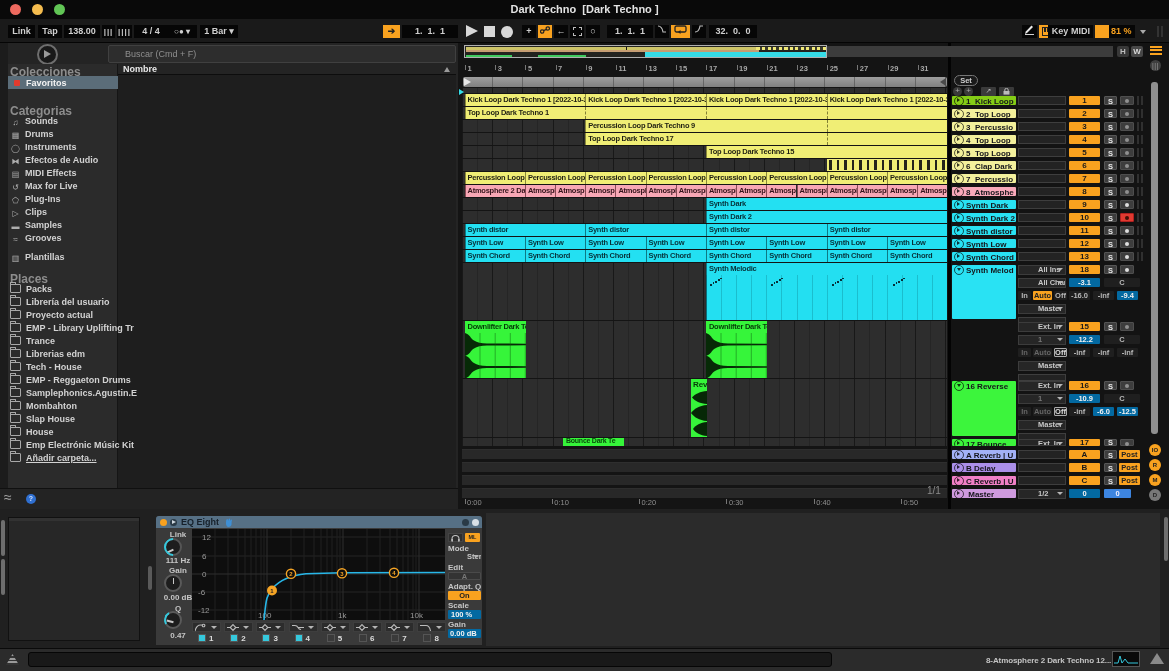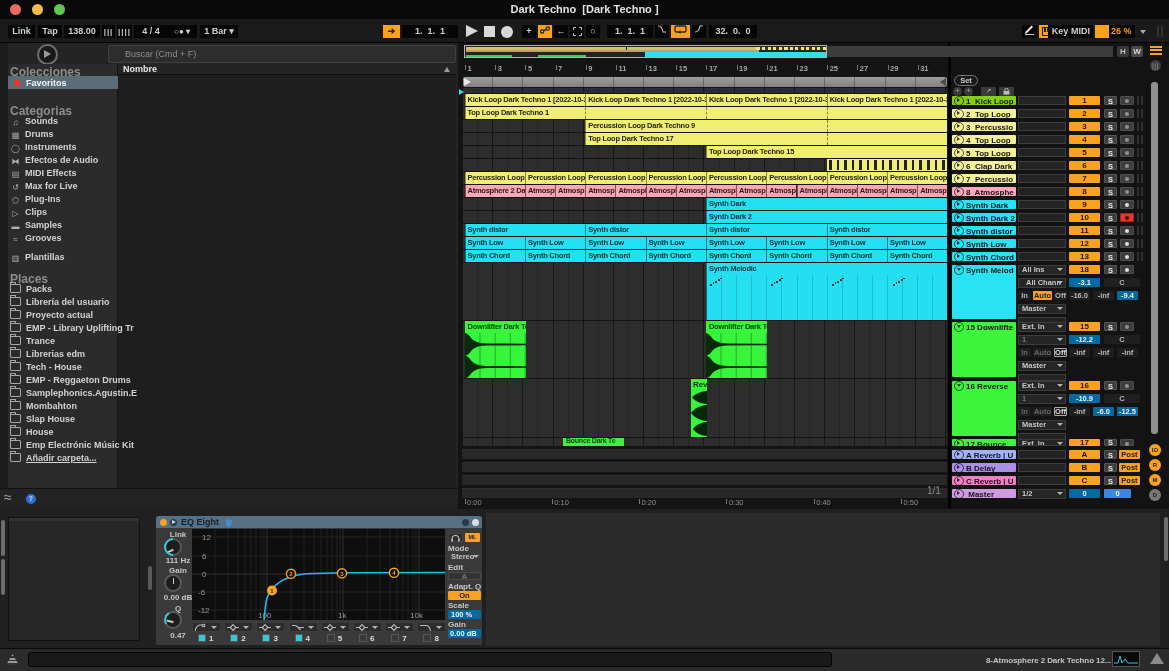--- a/index.html
+++ b/index.html
@@ -28,21 +28,21 @@
  font-size:8px;font-weight:bold;text-align:center;line-height:9.5px;border-radius:1px;}
 .sb{position:absolute;left:1104px;width:13px;height:9px;background:#3d3d3d;color:#e8e8e8;
  font-size:7.5px;font-weight:bold;text-align:center;line-height:9.5px;border:1px solid #565656;box-sizing:border-box;border-radius:1px;}
 .rb{position:absolute;left:1120px;width:14px;height:9px;background:#3d3d3d;border:1px solid #4e4e4e;box-sizing:border-box;border-radius:1px;}
 .rb:after{content:"";position:absolute;left:3.5px;top:1.5px;width:4px;height:4px;border-radius:50%;background:#909090;}
 .rbm:after{background:#dedede;}
 .rbr{background:#e03a30!important;border-color:#b02020!important;}
 .rbr:after{background:#401008;}
 .vb{position:absolute;width:2px;height:9px;background:#303030;}
 .dd{position:absolute;background:#262626;border:1px solid #3c3c3c;color:#c8c8c8;font-size:7.5px;
- font-weight:bold;line-height:8px;padding-left:3px;box-sizing:border-box;white-space:nowrap;overflow:hidden;}
+ font-weight:bold;line-height:8px;padding-left:19px;box-sizing:border-box;white-space:nowrap;overflow:hidden;}
 .dd b{position:absolute;right:2px;top:2px;border-top:3.5px solid #b5b5b5;border-left:3px solid transparent;border-right:3px solid transparent;}
 .tl{position:absolute;background:#0369a1;color:#f2f2f2;font-size:7.5px;font-weight:bold;text-align:center;line-height:9.5px;border-radius:1px;}
 .gv{position:absolute;background:#1f1f1f;color:#b8b8b8;font-size:7.5px;font-weight:bold;text-align:center;line-height:9.5px;border-radius:1px;}
 .sideh{color:#8d8d8d;font-size:12px;font-weight:bold;}
 .sitem{position:absolute;left:10px;color:#d2d2d2;font-size:9px;font-weight:bold;white-space:nowrap;}
 .sitem s{display:inline-block;width:11px;height:9px;text-decoration:none;margin-right:4px;color:#aeaeae;
  font-size:8px;font-weight:normal;text-align:center;line-height:9px;vertical-align:-1px;}
 .fold{display:inline-block;width:9px;height:7px;border:1px solid #a8a8a8;border-radius:1px;position:relative;margin-right:5px;vertical-align:-1px;}
 .fold:before{content:"";position:absolute;left:-1px;top:-3px;width:4px;height:2px;border:1px solid #a8a8a8;border-bottom:none;border-radius:1px 1px 0 0;}
 .rlbl{position:absolute;color:#a8a8a8;font-size:7.5px;font-weight:bold;}
@@ -101,21 +101,21 @@
         <line x1="1" y1="9.6" x2="10" y2="9.6" stroke="#e8e8e8"></line>
       </svg></div>
 <div class="bx" style="left:1039px;top:25px;width:15px;height:13px;line-height:13px;background:#f9a21f;">
       <span style="position:absolute;left:2.5px;top:2px;width:10px;height:9px;border:1.2px solid #222;box-sizing:border-box;">
         <span style="position:absolute;left:1.8px;top:0;width:1.4px;height:4px;background:#222;"></span>
         <span style="position:absolute;left:4.8px;top:0;width:1.4px;height:4px;background:#222;"></span>
       </span>
     </div>
 <div class="bx" style="left:1048px;top:25px;width:24px;height:13px;line-height:13px;">Key</div>
 <div class="bx" style="left:1068px;top:25px;width:25px;height:13px;line-height:13px;">MIDI</div>
-<div class="bx" style="left:1095px;top:25px;width:40px;height:13px;line-height:13px;color:#f9a21f;text-align:left;"><span style="position:absolute;left:0;top:0;width:14px;height:13px;background:#f9a21f;"></span><span style="position:relative;left:16px;">26 %</span></div>
+<div class="bx" style="left:1095px;top:25px;width:40px;height:13px;line-height:13px;color:#f9a21f;text-align:left;"><span style="position:absolute;left:0;top:0;width:14px;height:13px;background:#f9a21f;"></span><span style="position:relative;left:16px;">81 %</span></div>
 <div class="abs" style="left:1140px;top:30px;border-top:4px solid #aaa;border-left:3.5px solid transparent;border-right:3.5px solid transparent;"></div>
 <div class="abs" style="left:1157px;top:26px;width:2px;height:11px;background:#333;"></div>
 <div class="abs" style="left:1161px;top:26px;width:2px;height:11px;background:#333;"></div>
 <div class="abs" style="left:0;top:43px;width:458px;height:466px;background:#242424;"></div>
 <div class="abs" style="left:37px;top:44px;width:21px;height:21px;border-radius:50%;background:#191919;border:2px solid #6e6e6e;box-sizing:border-box;"></div>
 <div class="abs" style="left:44px;top:50px;width:0;height:0;border-left:7px solid #9a9a9a;border-top:4.5px solid transparent;border-bottom:4.5px solid transparent;"></div>
 <div class="abs" style="left:108px;top:45px;width:348px;height:18px;background:#2d2d2d;border:1px solid #404040;box-sizing:border-box;border-radius:2px;color:#8f8f8f;font-size:9px;line-height:17px;padding-left:16px;">Buscar (Cmd + F)</div>
 <div class="abs" style="left:0;top:43px;width:8px;height:466px;background:#1c1c1c;"></div>
 <div class="abs" style="left:8px;top:64px;width:110px;height:424px;background:#2b2b2b;border-right:1px solid #151515;box-sizing:border-box;"></div>
 <div class="abs" style="left:118px;top:64px;width:338px;height:424px;background:#1e1e1e;"></div>
@@ -447,21 +447,20 @@
 <div class="tl" style="left:1069px;top:278px;width:31px;height:9px;">-3.1</div>
 <div class="gv" style="left:1104px;top:278px;width:36px;height:9px;">C</div>
 <div class="gv" style="left:1018px;top:291px;width:13px;height:9px;">In</div>
 <div class="gv" style="left:1033px;top:291px;width:19px;height:9px;background:#f9a21f;color:#222;">Auto</div>
 <div class="gv" style="left:1054px;top:291px;width:13px;height:9px;">Off</div>
 <div class="gv" style="left:1069px;top:291px;width:21px;height:9px;">-16.0</div>
 <div class="gv" style="left:1093px;top:291px;width:21px;height:9px;">-inf</div>
 <div class="tl" style="left:1117px;top:291px;width:21px;height:9px;">-9.4</div>
 <div class="dd" style="left:1018px;top:304px;width:48px;height:10px;">Master<b></b></div>
 <div class="mb" style="top:317px;width:48px;height:7px;"></div>
-<div class="nb nbd" style="top:322px;height:55px;background:#3cf53c;"><i></i>15 Downlifte</div>
 <div class="dd" style="left:1018px;top:322px;width:48px;height:10px;">Ext. In<b></b></div>
 <div class="ob" style="top:322px;">15</div>
     <div class="sb" style="top:322px;">S</div>
     <div class="rb" style="top:322px;"></div>
 <div class="dd" style="left:1018px;top:335px;width:48px;height:10px;color:#777;">1<b></b></div>
 <div class="tl" style="left:1069px;top:335px;width:31px;height:9px;">-12.2</div>
 <div class="gv" style="left:1104px;top:335px;width:36px;height:9px;">C</div>
 <div class="gv" style="left:1018px;top:348px;width:13px;height:9px;color:#666;">In</div>
 <div class="gv" style="left:1033px;top:348px;width:19px;height:9px;color:#666;">Auto</div>
 <div class="gv" style="left:1054px;top:348px;width:13px;height:9px;border:1px solid #aaa;line-height:8px;box-sizing:border-box;color:#ddd;">Off</div>

